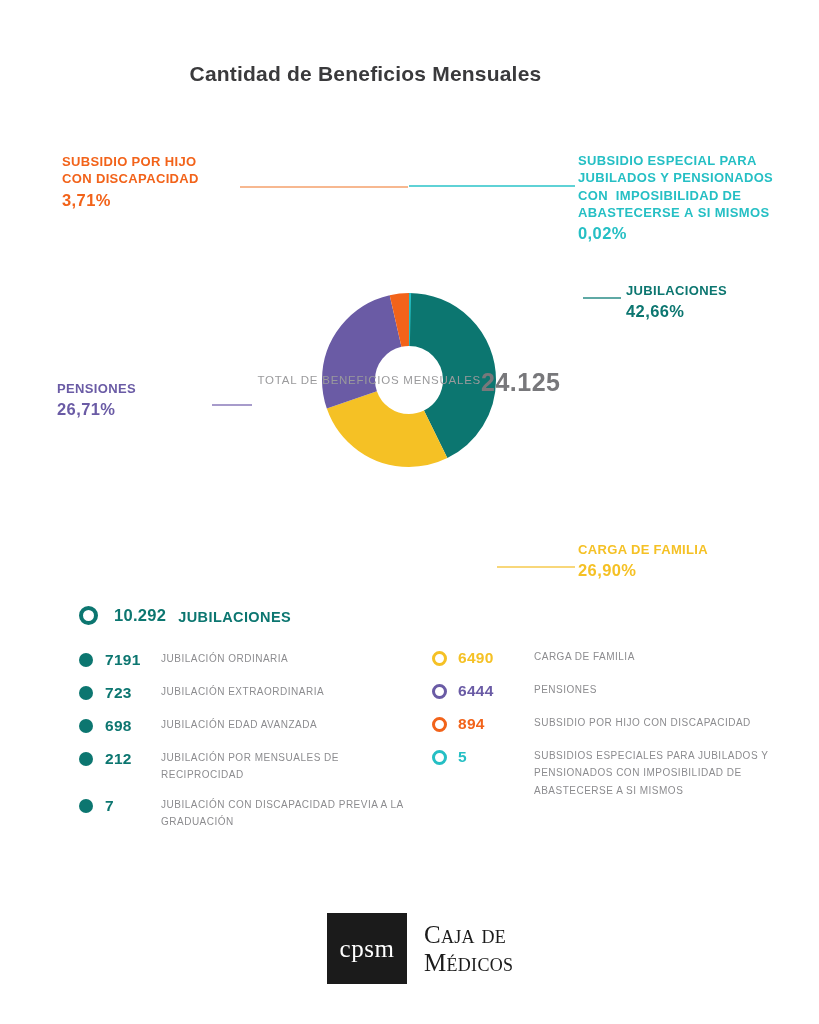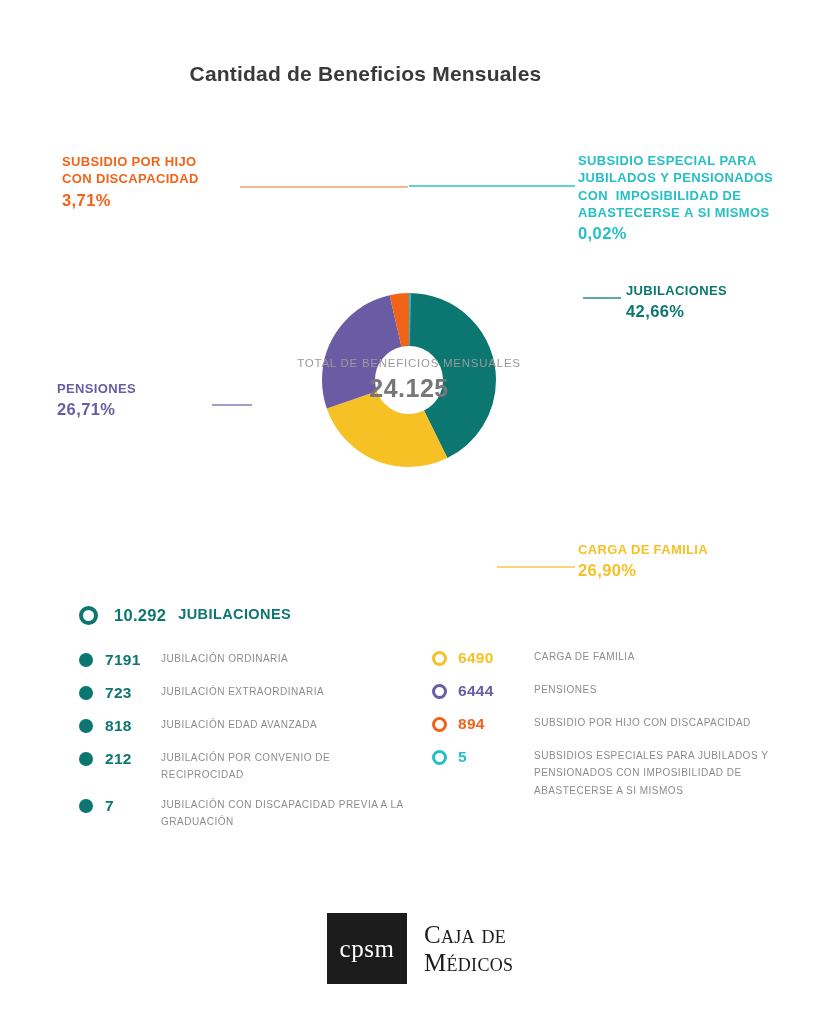--- a/index.html
+++ b/index.html
@@ -36,21 +36,21 @@
     width: 296px;
     height: 296px;
   }
   .donut-svg { display: block; }
 
   .donut-center {
     position: absolute;
     left: 0; top: 0;
     width: 296px; height: 296px;
     display: flex;
-    flex-direction: column;
+    flex-direction: row;
     align-items: center;
     justify-content: center;
   }
   .center-caption {
     font-size: 11.5px;
     letter-spacing: .75px;
     color: #9a9a9c;
     white-space: nowrap;
   }
   .center-value {
@@ -92,21 +92,21 @@
   .leader.l-teal   { background: #5FA9A5; left: 583px; top: 297px; width: 38px;  }
   .leader.l-purple { background: #A79BCB; left: 212px; top: 404px; width: 40px;  }
   .leader.l-yellow { background: #F8D77A; left: 497px; top: 566px; width: 78px;  }
 
   
   .legend-head {
     position: absolute;
     left: 79px;
     top: 606px;
     display: flex;
-    align-items: flex-start;
+    align-items: flex-end;
   }
   .legend-head .num {
     font-size: 16.5px;
     font-weight: bold;
     color: #0C7670;
     margin-left: 16px;
     letter-spacing: .3px;
   }
   .legend-head .nm {
     font-size: 14.5px;
@@ -268,29 +268,29 @@
     <span class="marker-cell">
         <span class="dot" style="background:#0C7670"></span>
       </span>
     <span class="num-cell" style="color:#0C7670">723</span>
     <span class="txt-cell">JUBILACIÓN EXTRAORDINARIA</span>
   </div>
   <div class="legend-row">
     <span class="marker-cell">
         <span class="dot" style="background:#0C7670"></span>
       </span>
-    <span class="num-cell" style="color:#0C7670">818</span>
+    <span class="num-cell" style="color:#0C7670">698</span>
     <span class="txt-cell">JUBILACIÓN EDAD AVANZADA</span>
   </div>
   <div class="legend-row">
     <span class="marker-cell">
         <span class="dot" style="background:#0C7670"></span>
       </span>
     <span class="num-cell" style="color:#0C7670">212</span>
-    <span class="txt-cell">JUBILACIÓN POR CONVENIO DE RECIPROCIDAD</span>
+    <span class="txt-cell">JUBILACIÓN POR MENSUALES DE RECIPROCIDAD</span>
   </div>
   <div class="legend-row">
     <span class="marker-cell">
         <span class="dot" style="background:#0C7670"></span>
       </span>
     <span class="num-cell" style="color:#0C7670">7</span>
     <span class="txt-cell">JUBILACIÓN CON DISCAPACIDAD PREVIA A LA GRADUACIÓN</span>
   </div>
 </div>
 

